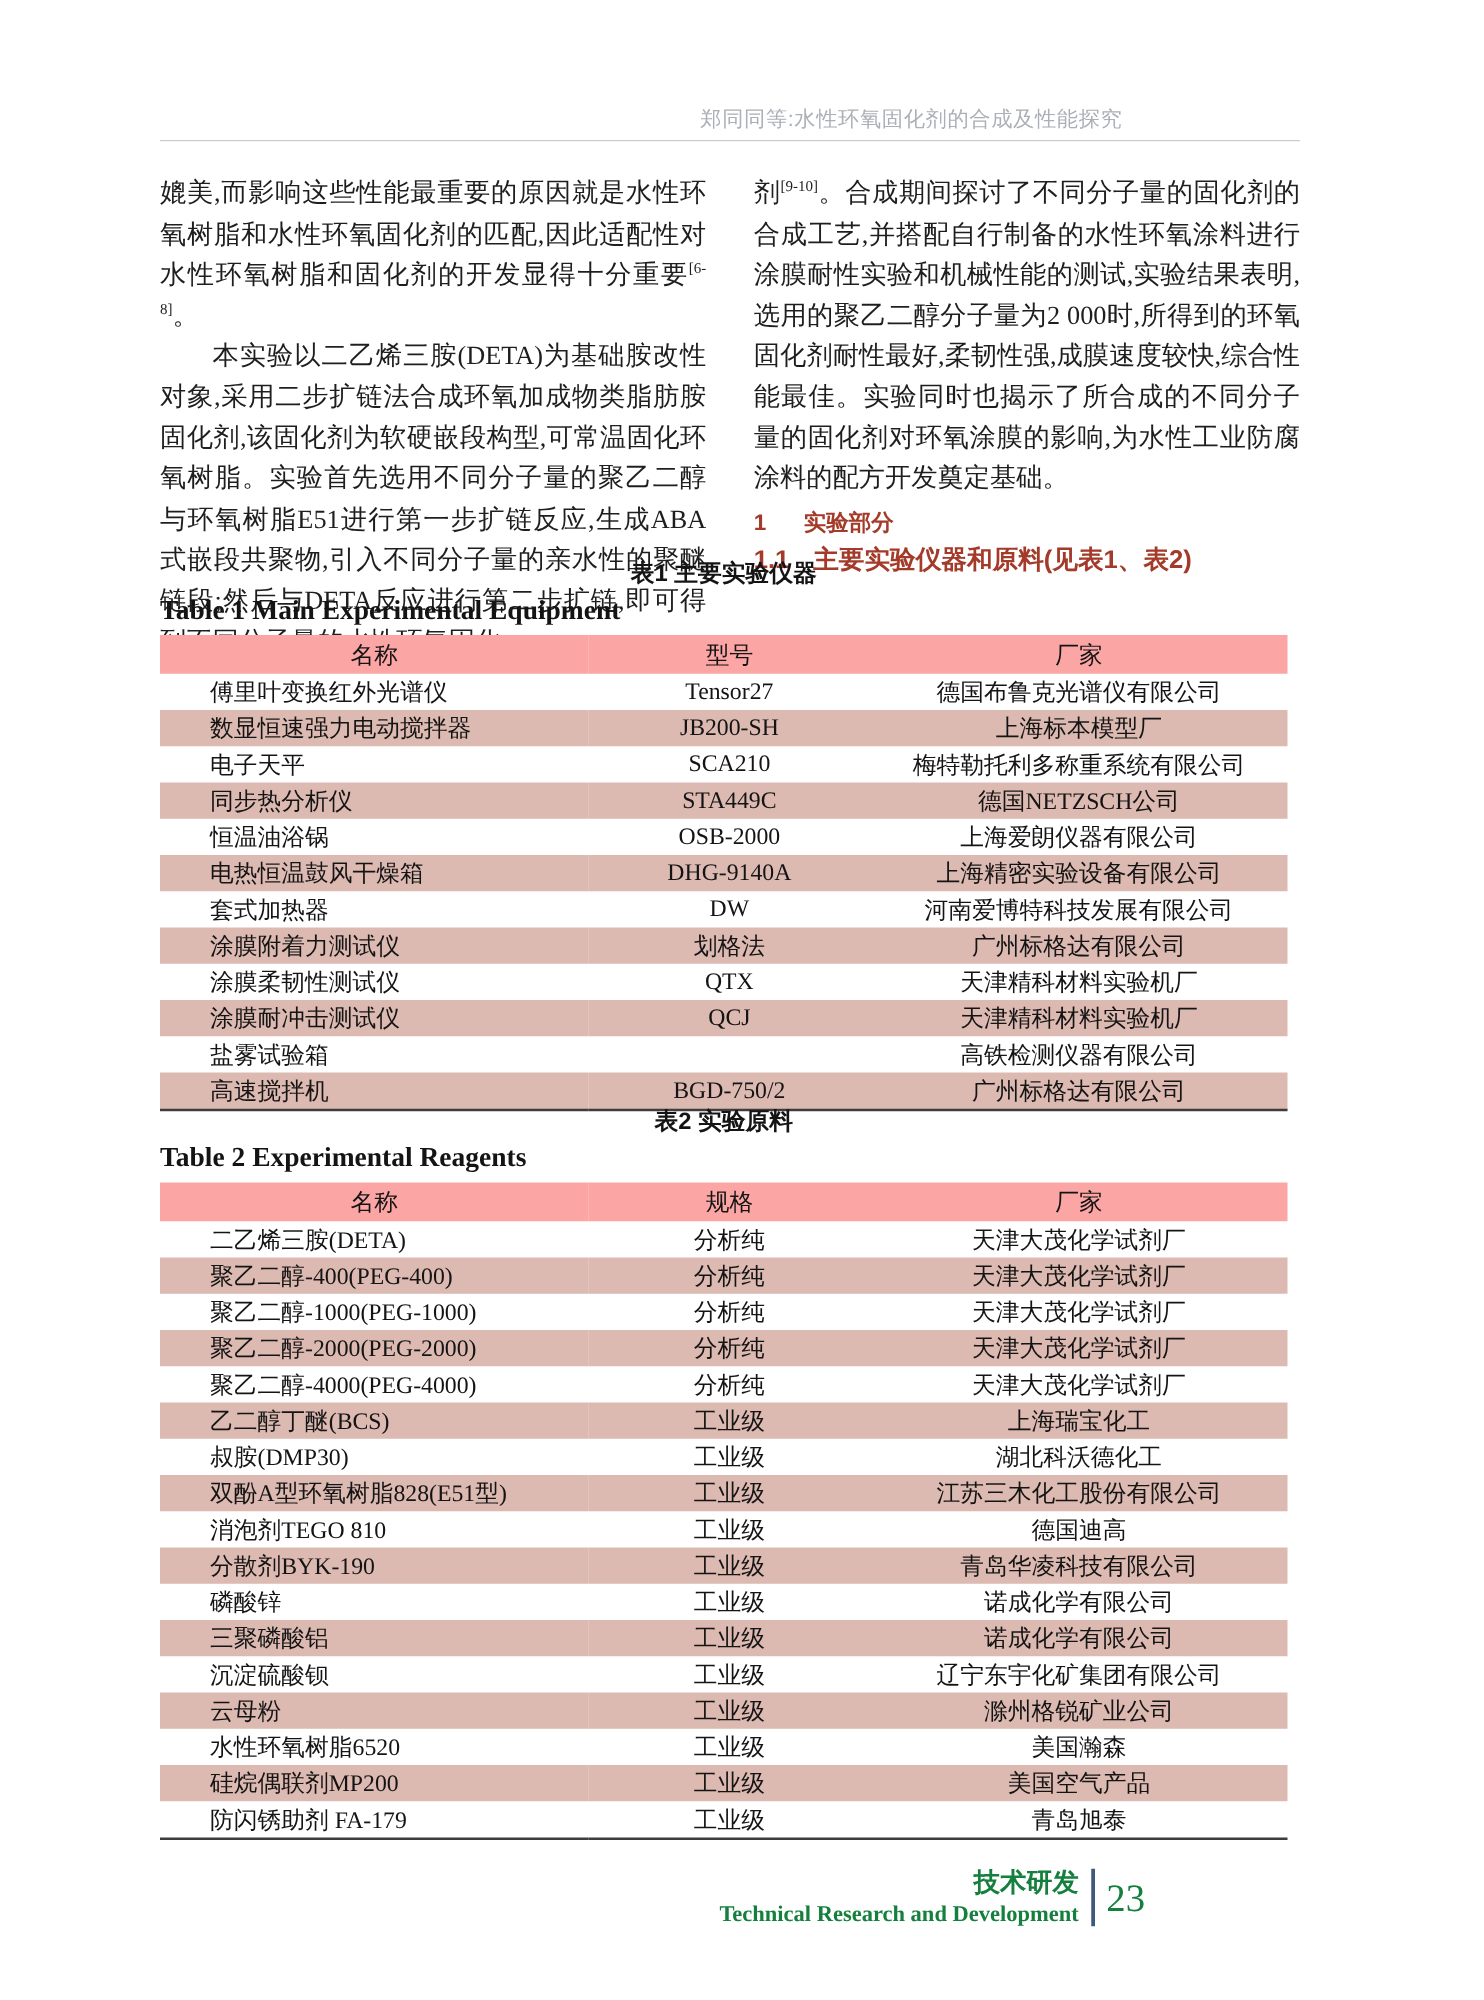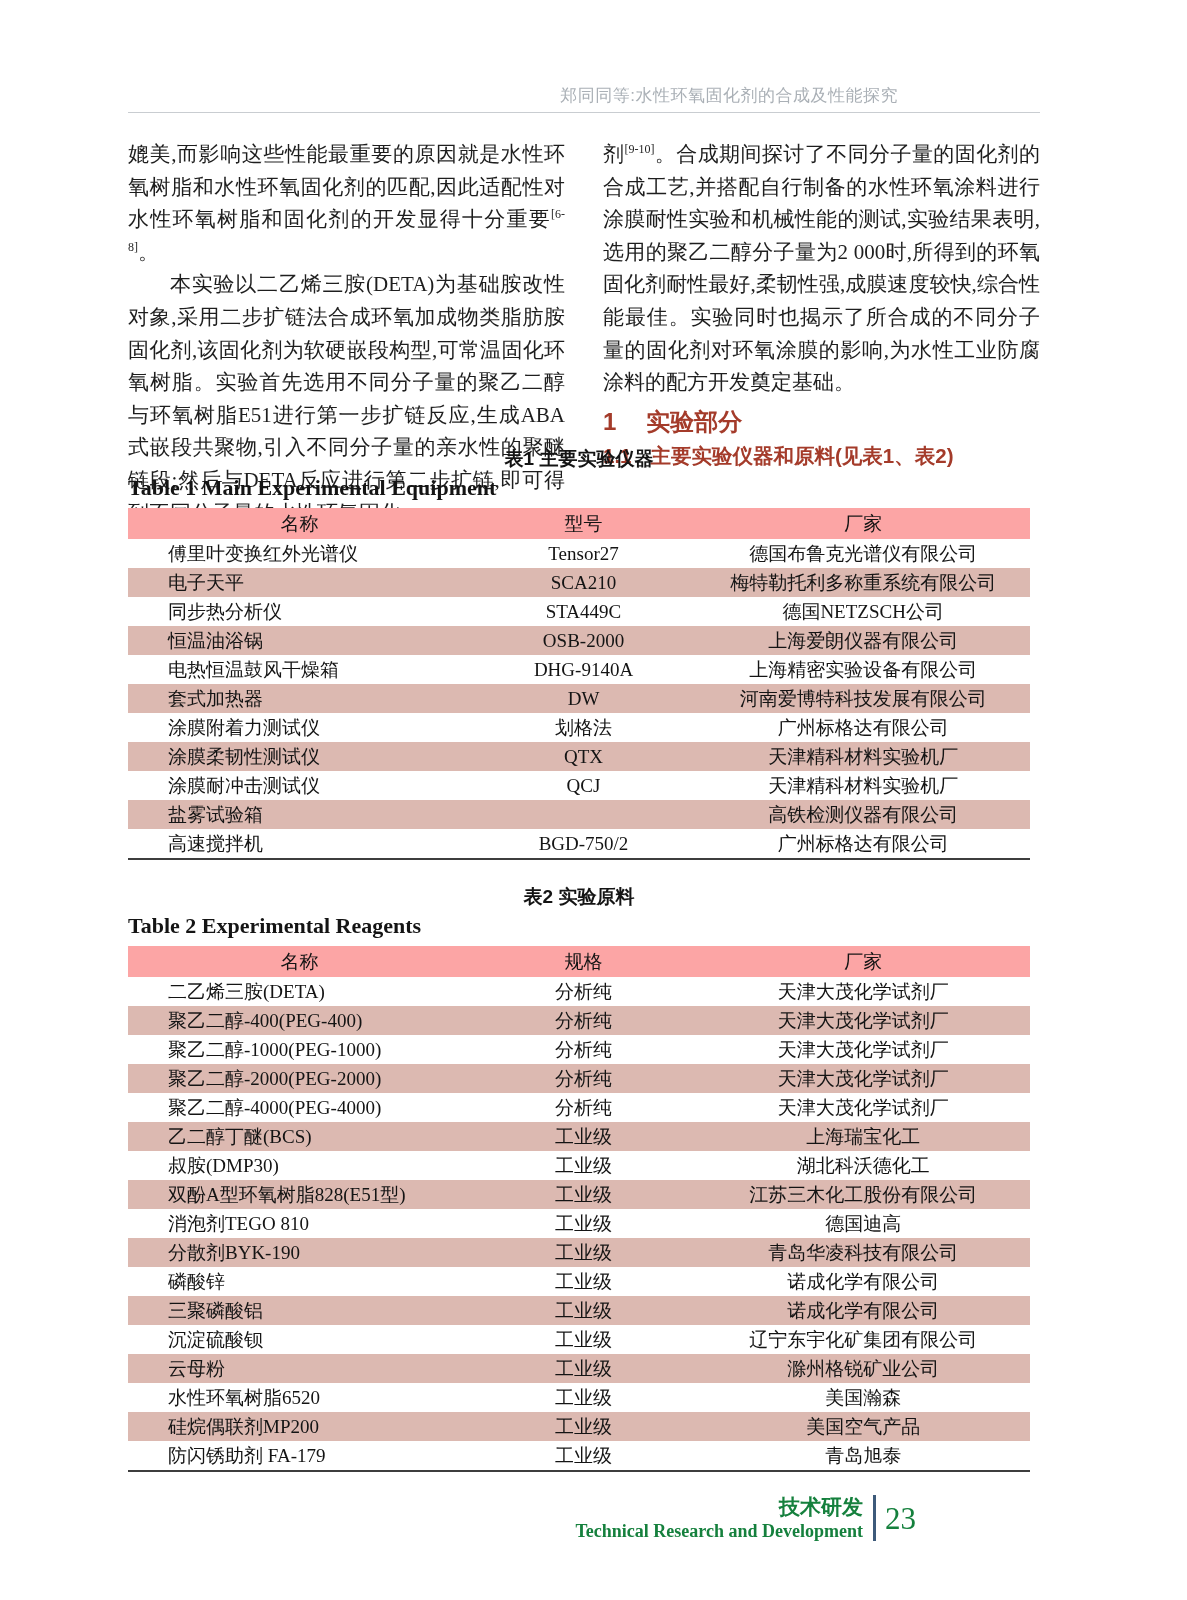--- a/index.html
+++ b/index.html
@@ -26,21 +26,21 @@
     position:absolute; top:138px; left:128px; width:912px;
     display:flex; gap:38px;
   }
   .col { width:437px; font-size:21px; line-height:32.6px; text-align:justify; }
   .col p { margin:0; }
   .para-indent { text-indent:2em; }
   sup.cite { font-size:12px; line-height:0; vertical-align:super; }
   .sec1 {
     margin:8px 0 0 0;
     font-family:"Liberation Sans","DejaVu Sans",sans-serif;
-    font-size:24px; font-weight:bold; color:#a43b2a; line-height:1.25;
+    font-size:18px; font-weight:bold; color:#a43b2a; line-height:1.25;
   }
   .sec1 .sec-num { margin-right:30px; }
   .sec11 {
     margin:6px 0 0 0;
     font-family:"Liberation Sans","DejaVu Sans",sans-serif;
     font-size:20.5px; font-weight:bold; color:#a43b2a; line-height:1.3;
   }
   .sec11 .sec-num { margin-right:19px; }
   
   .tableblock { position:absolute; left:128px; width:902px; }
@@ -124,20 +124,25 @@
           <th>厂家</th>
         </tr>
       </thead>
       <tbody>
           <tr>
             <td>傅里叶变换红外光谱仪</td>
             <td>Tensor27</td>
             <td>德国布鲁克光谱仪有限公司</td>
           </tr>
           <tr>
+            <td>数显恒速强力电动搅拌器</td>
+            <td>JB200-SH</td>
+            <td>上海标本模型厂</td>
+          </tr>
+          <tr>
             <td>电子天平</td>
             <td>SCA210</td>
             <td>梅特勒托利多称重系统有限公司</td>
           </tr>
           <tr>
             <td>同步热分析仪</td>
             <td>STA449C</td>
             <td>德国NETZSCH公司</td>
           </tr>
           <tr>

